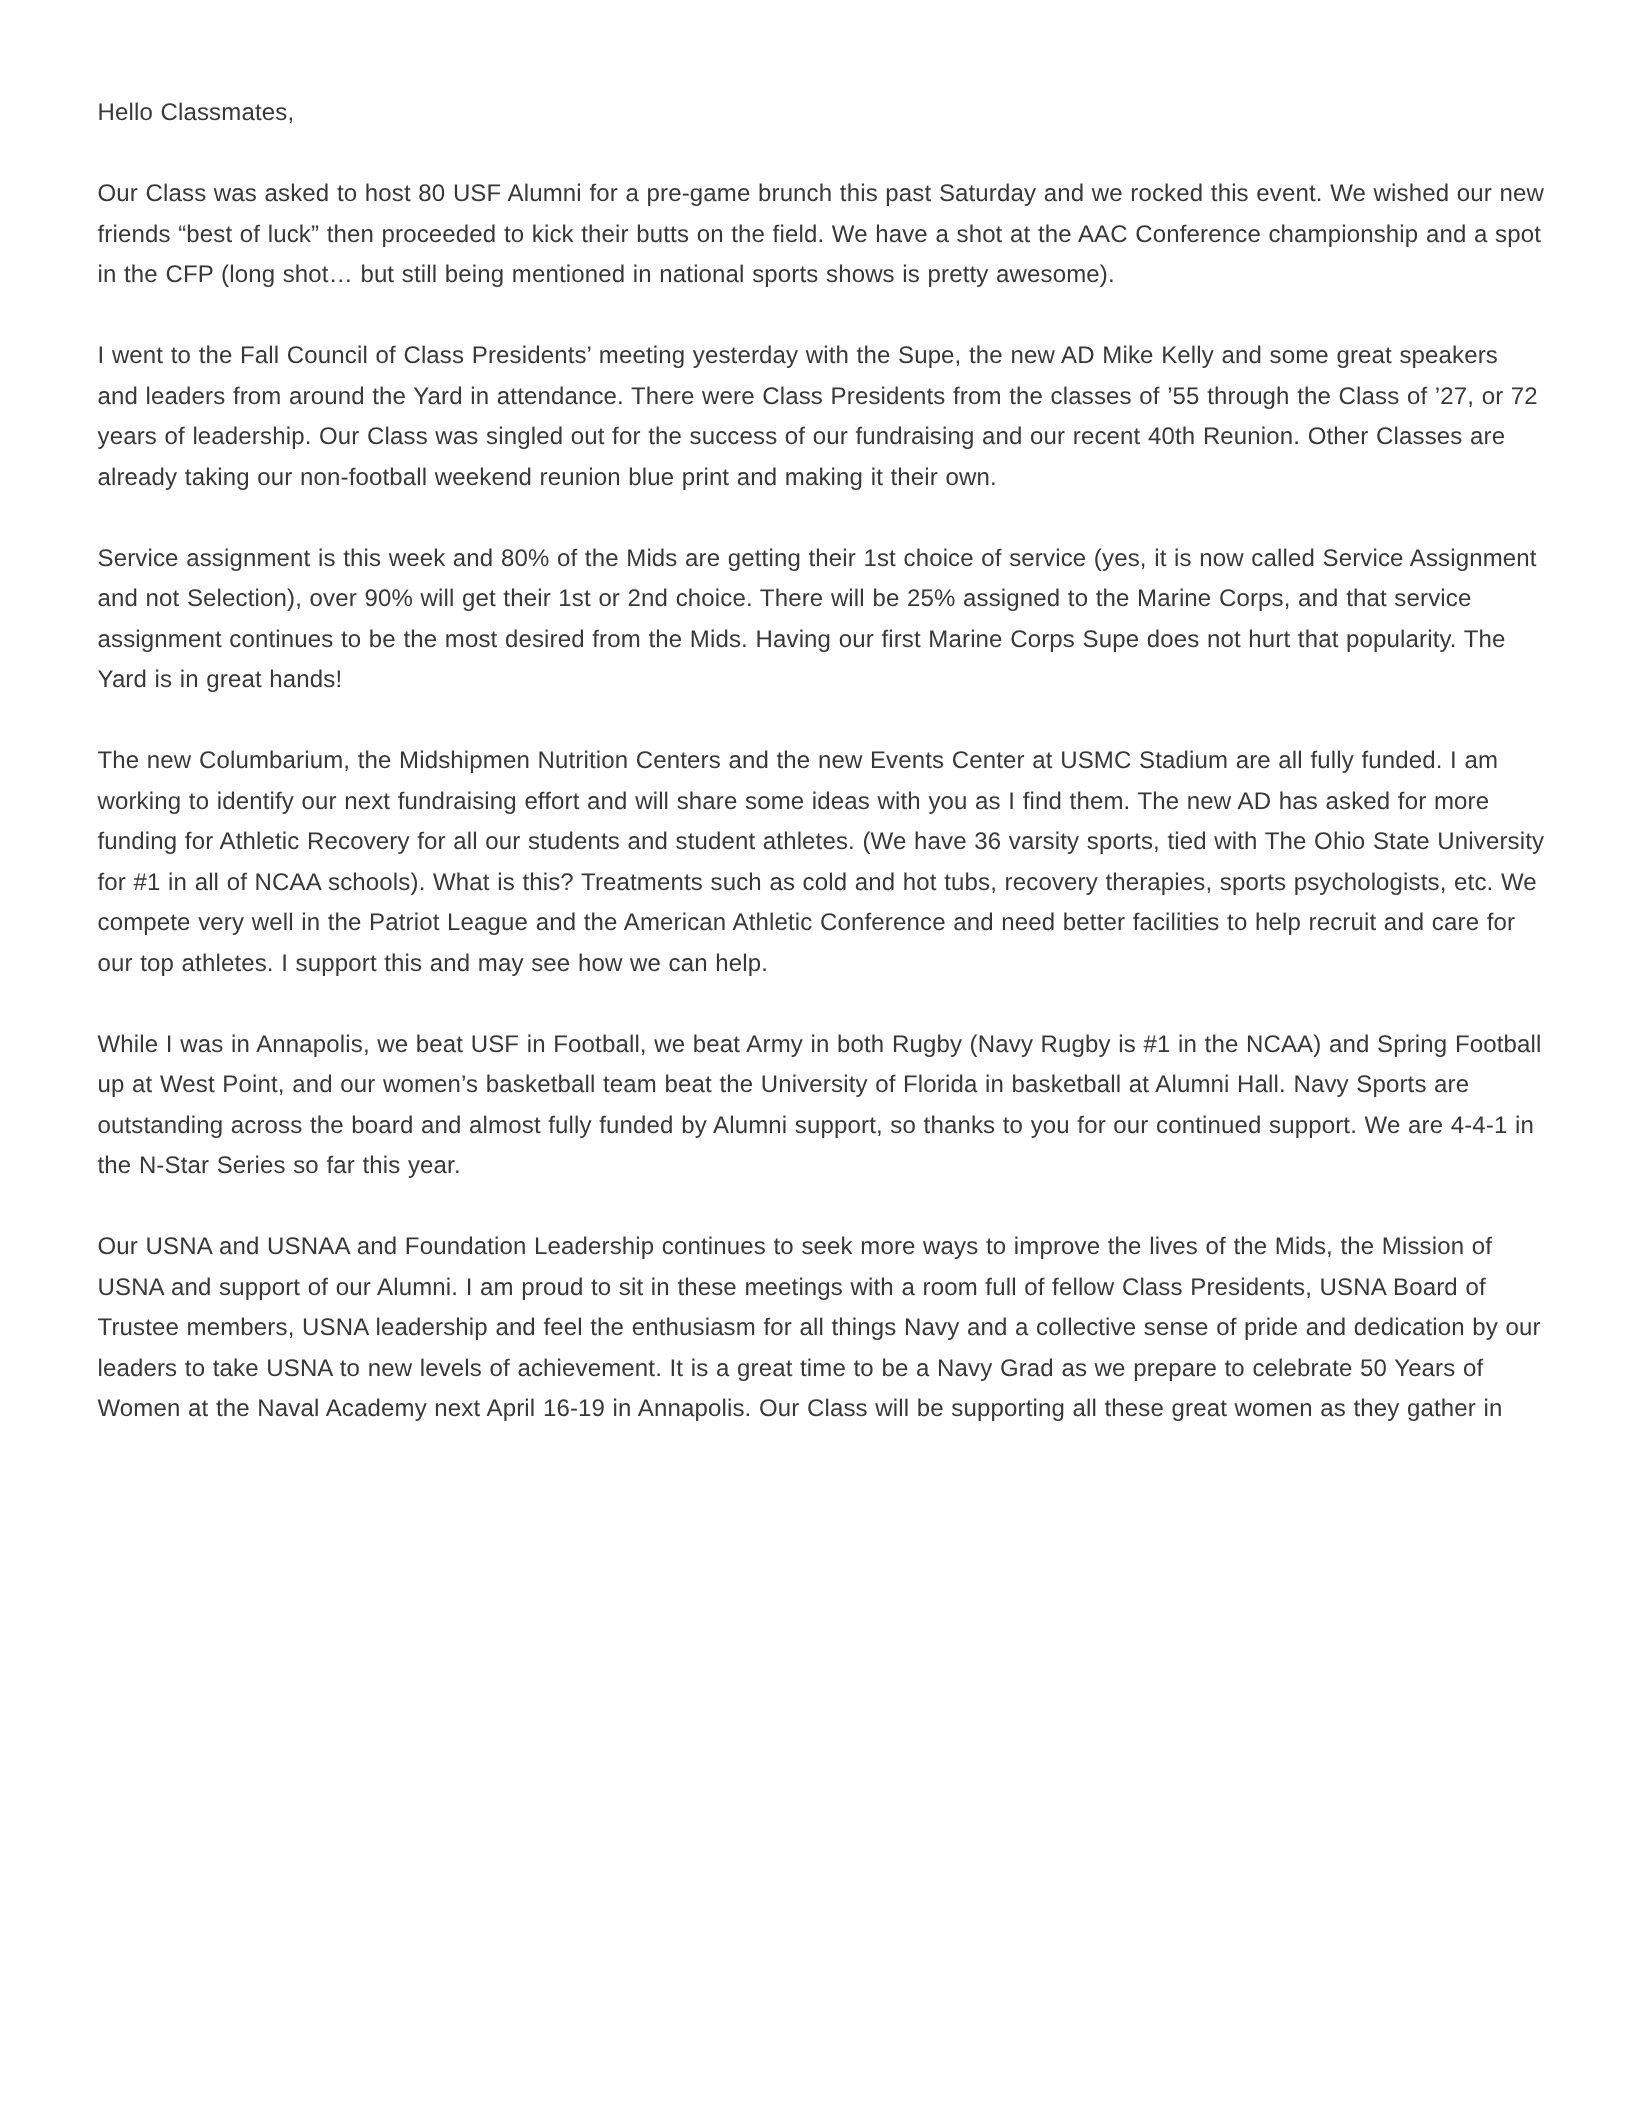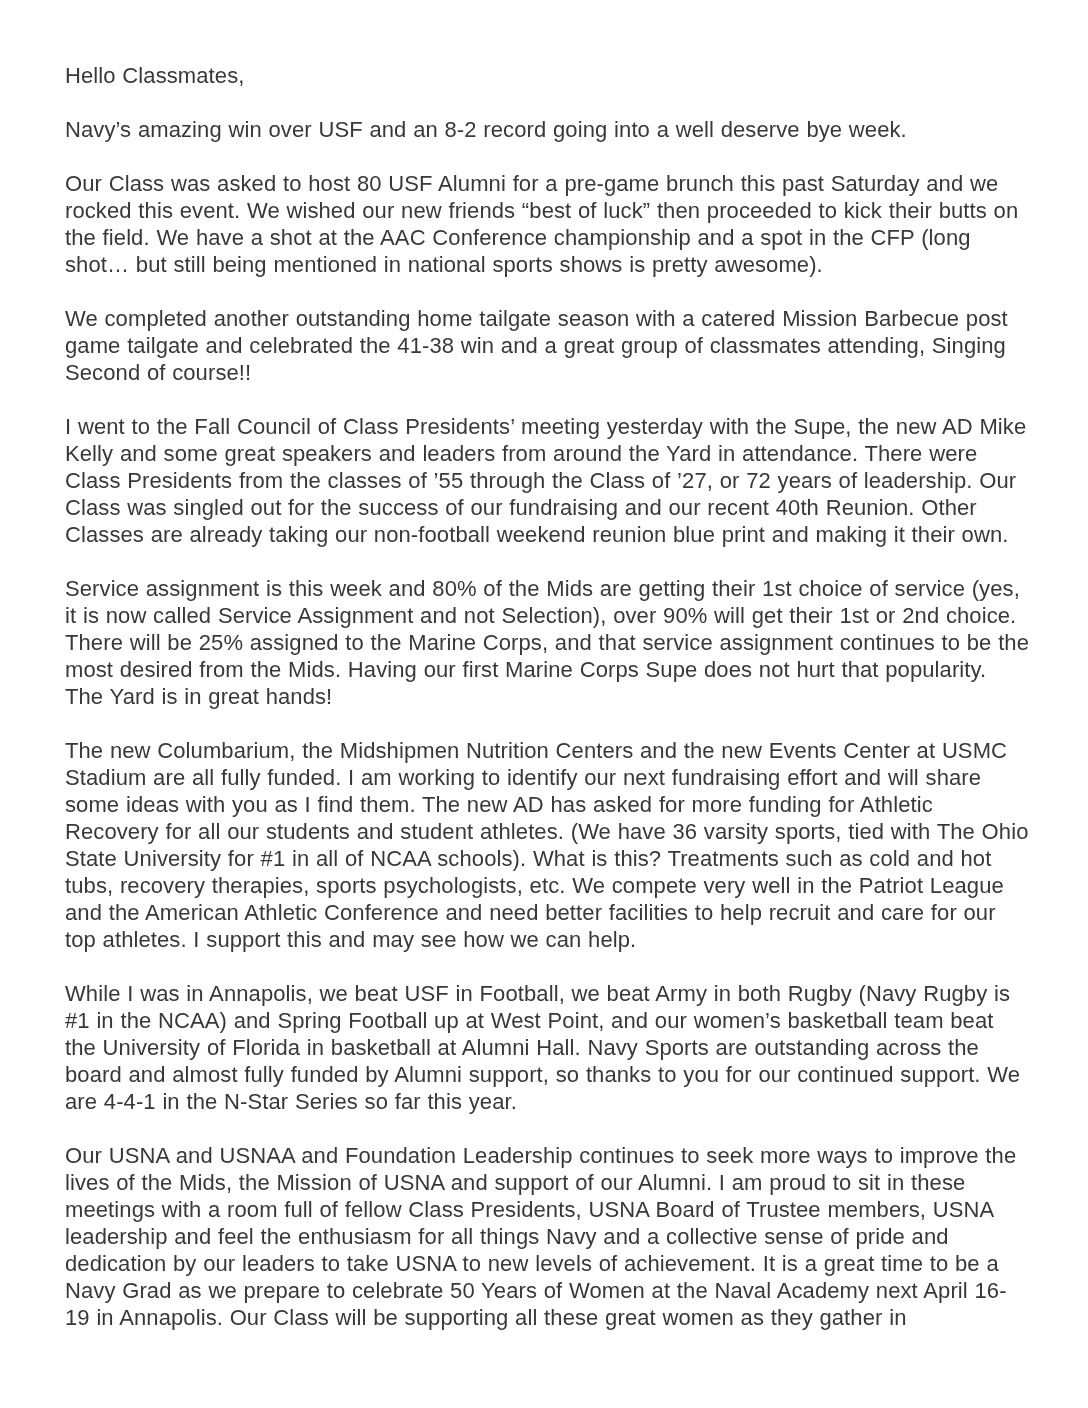--- a/index.html
+++ b/index.html
@@ -9,35 +9,33 @@
   }
   .page {
     width: 1088px;
     height: 1408px;
     margin: 0 auto;
     background: #ffffff;
     padding: 62px 58px 40px 65px;
     overflow: hidden;
   }
   .para {
-    font-size: 22px;
+    font-size: 16px;
     line-height: 27px;
     color: #383838;
     margin-bottom: 27px;
     max-width: 968px;
     letter-spacing: 0.1px;
     word-spacing: 0.5px;
   }
 </style>
 </head>
 <body>
 
 <div class="page">
   <p class="para">Hello Classmates,</p>
-  <p class="para">Navy’s amazing win over USF and an 8-2 record going into a well deserve bye week.</p>
   <p class="para">Our Class was asked to host 80 USF Alumni for a pre-game brunch this past Saturday and we rocked this event. We wished our new friends “best of luck” then proceeded to kick their butts on the field. We have a shot at the AAC Conference championship and a spot in the CFP (long shot… but still being mentioned in national sports shows is pretty awesome).</p>
-  <p class="para">We completed another outstanding home tailgate season with a catered Mission Barbecue post game tailgate and celebrated the 41-38 win and a great group of classmates attending, Singing Second of course!!</p>
   <p class="para">I went to the Fall Council of Class Presidents’ meeting yesterday with the Supe, the new AD Mike Kelly and some great speakers and leaders from around the Yard in attendance. There were Class Presidents from the classes of ’55 through the Class of ’27, or 72 years of leadership. Our Class was singled out for the success of our fundraising and our recent 40th Reunion. Other Classes are already taking our non-football weekend reunion blue print and making it their own.</p>
   <p class="para">Service assignment is this week and 80% of the Mids are getting their 1st choice of service (yes, it is now called Service Assignment and not Selection), over 90% will get their 1st or 2nd choice. There will be 25% assigned to the Marine Corps, and that service assignment continues to be the most desired from the Mids. Having our first Marine Corps Supe does not hurt that popularity. The Yard is in great hands!</p>
   <p class="para">The new Columbarium, the Midshipmen Nutrition Centers and the new Events Center at USMC Stadium are all fully funded. I am working to identify our next fundraising effort and will share some ideas with you as I find them. The new AD has asked for more funding for Athletic Recovery for all our students and student athletes. (We have 36 varsity sports, tied with The Ohio State University for #1 in all of NCAA schools). What is this? Treatments such as cold and hot tubs, recovery therapies, sports psychologists, etc. We compete very well in the Patriot League and the American Athletic Conference and need better facilities to help recruit and care for our top athletes. I support this and may see how we can help.</p>
   <p class="para">While I was in Annapolis, we beat USF in Football, we beat Army in both Rugby (Navy Rugby is #1 in the NCAA) and Spring Football up at West Point, and our women’s basketball team beat the University of Florida in basketball at Alumni Hall. Navy Sports are outstanding across the board and almost fully funded by Alumni support, so thanks to you for our continued support. We are 4-4-1 in the N-Star Series so far this year.</p>
   <p class="para">Our USNA and USNAA and Foundation Leadership continues to seek more ways to improve the lives of the Mids, the Mission of USNA and support of our Alumni. I am proud to sit in these meetings with a room full of fellow Class Presidents, USNA Board of Trustee members, USNA leadership and feel the enthusiasm for all things Navy and a collective sense of pride and dedication by our leaders to take USNA to new levels of achievement. It is a great time to be a Navy Grad as we prepare to celebrate 50 Years of Women at the Naval Academy next April 16-19 in Annapolis. Our Class will be supporting all these great women as they gather in</p>
 </div>
 
 </body></html>

